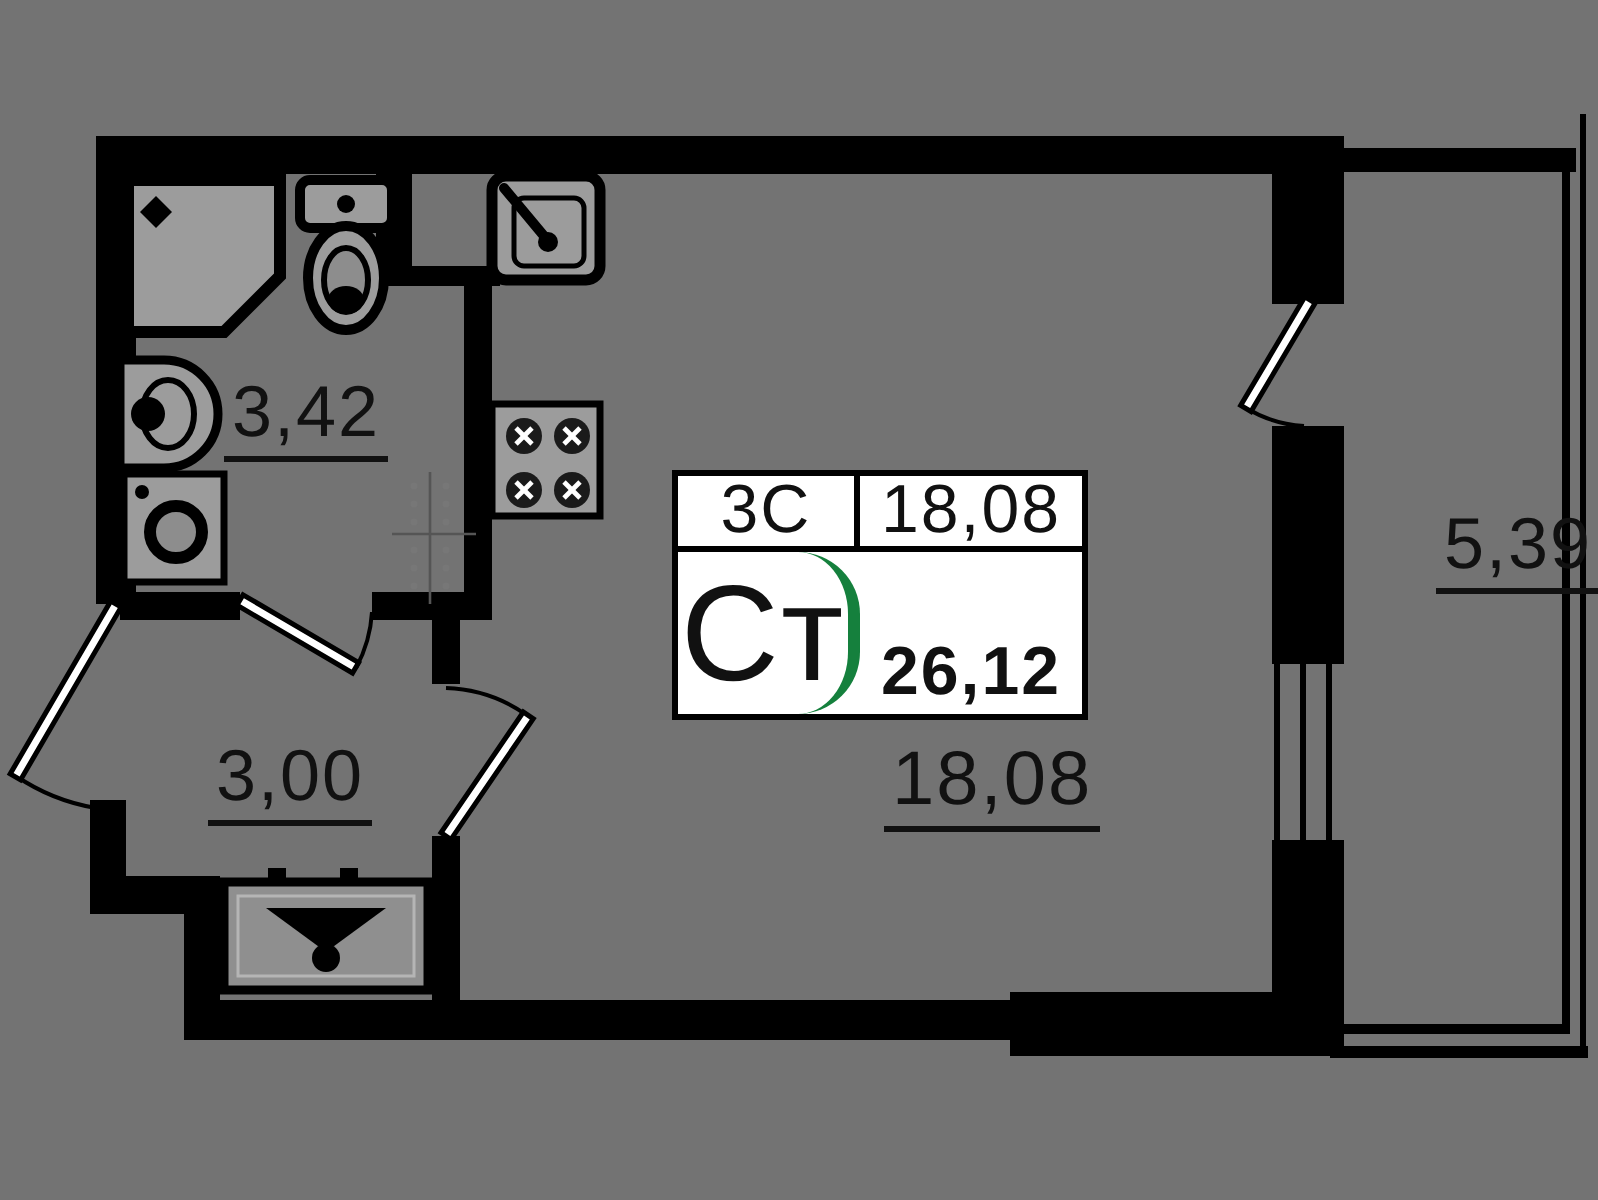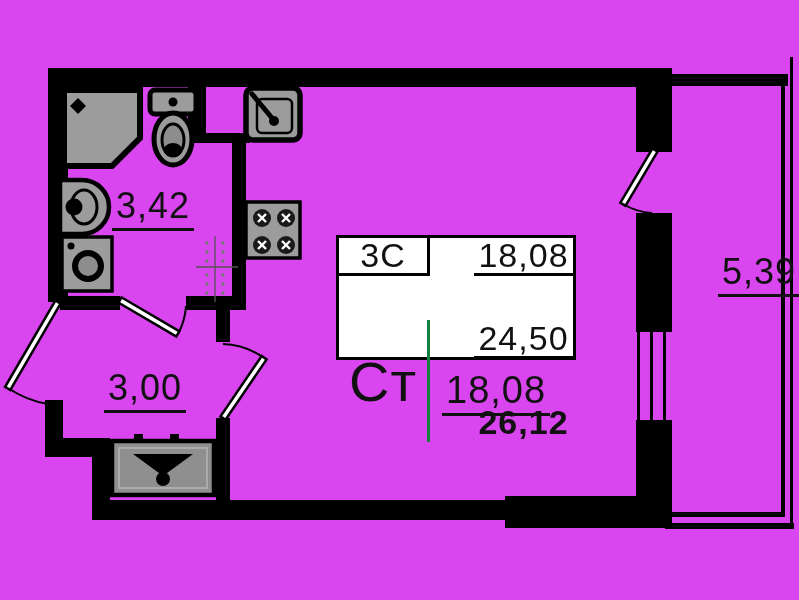--- a/index.html
+++ b/index.html
@@ -1,38 +1,38 @@
 <!DOCTYPE html>
 <html><head>
 <meta charset="utf-8">
 <style>
   html,body{margin:0;padding:0;background:#ffffff;}
   #stage{
-    position:relative;width:799px;height:600px;background:#d946ef;overflow:hidden;
+    position:relative;width:799px;height:600px;background:#737373;overflow:hidden;
     font-family:"Liberation Sans",sans-serif;color:#111;
   }
   #plan-svg{position:absolute;left:0;top:0;}
   .wall{fill:#000;}
   .glaze{fill:#000;}
   .leaf{fill:#ffffff;stroke:#000;stroke-width:2.5px;}
   .swing{fill:none;stroke:#000;stroke-width:2px;}
   .area-label{
     position:absolute;font-size:36px;line-height:1;letter-spacing:1px;
     border-bottom:3px solid #111;padding:0 4px 4px;white-space:nowrap;
   }
   .area-label.big{font-size:38px;}
   .info-table{
-    position:absolute;left:336px;top:235px;width:240px;height:125px;
+    position:absolute;left:336px;top:235px;width:208px;height:125px;
     display:grid;grid-template-columns:91px 1fr;grid-template-rows:38px 39px 1fr;
-    border:3px solid #000;background:#fff;box-sizing:border-box;gap:44px;
+    border:3px solid #000;background:#fff;box-sizing:border-box;
   }
   .cell{display:flex;align-items:center;justify-content:center;
     font-size:34px;letter-spacing:1px;box-sizing:border-box;}
   .c-code{grid-column:1;grid-row:1;border-right:3px solid #000;border-bottom:3px solid #000;}
-  .c-type{grid-column:1;grid-row:2 / span 2;border-right:3px solid #15803d;font-size:56px;}
+  .c-type{grid-column:1;grid-row:2 / span 2;border-right:6px solid #15803d;font-size:68px;border-radius:31px;}
   .c-v1{grid-column:2;grid-row:1;border-bottom:3px solid #000;}
   .c-v2{grid-column:2;grid-row:2;border-bottom:3px solid #000;}
   .c-v3{grid-column:2;grid-row:3;font-weight:bold;}
 </style>
 </head>
 <body>
 
 <div id="stage">
 
   <svg id="plan-svg" width="799" height="600" viewBox="0 0 799 600">
@@ -185,17 +185,16 @@
   <div class="area-label" style="left:104px;top:370px;">3,00</div>
 
   <div class="area-label big" style="left:442px;top:371px;">18,08</div>
 
   <div class="area-label" style="left:718px;top:254px;">5,39</div>
 
   <div class="info-table">
     <div class="cell c-code">3С</div>
     <div class="cell c-type">Ст</div>
     <div class="cell c-v1">18,08</div>
-    <div class="cell c-v2">24,50</div>
     <div class="cell c-v3">26,12</div>
   </div>
 
 </div>
 
 </body></html>

